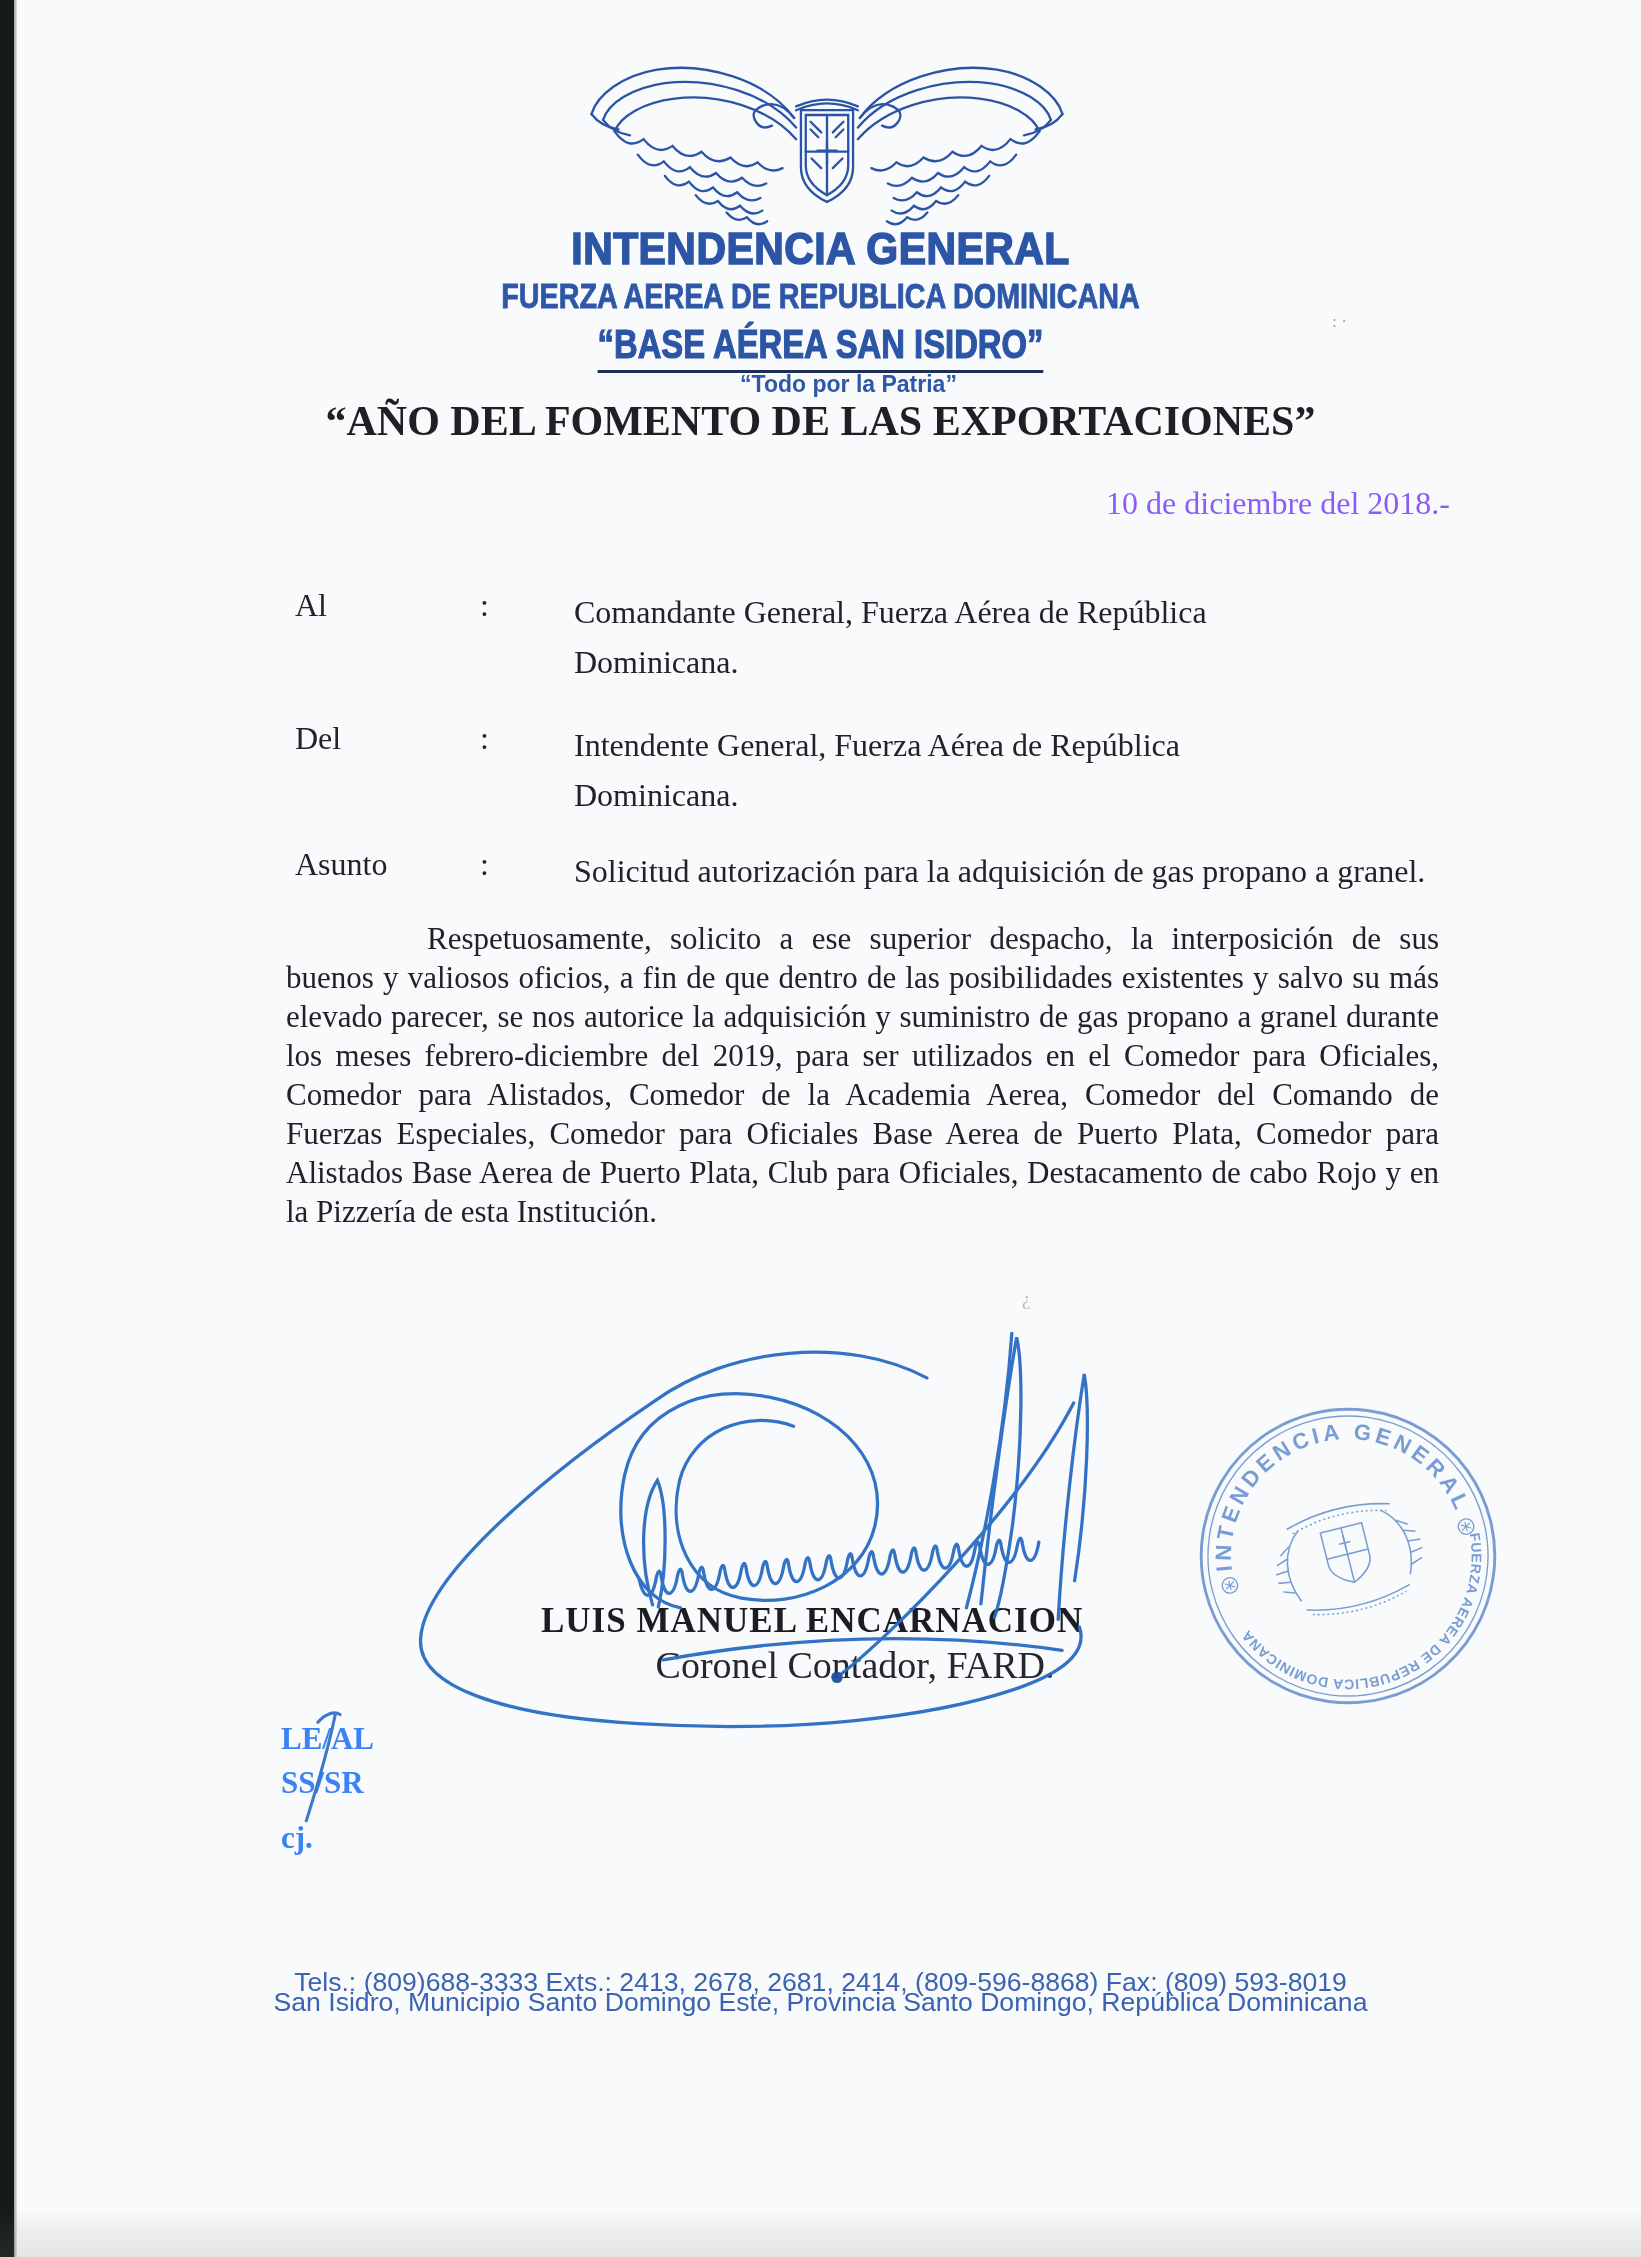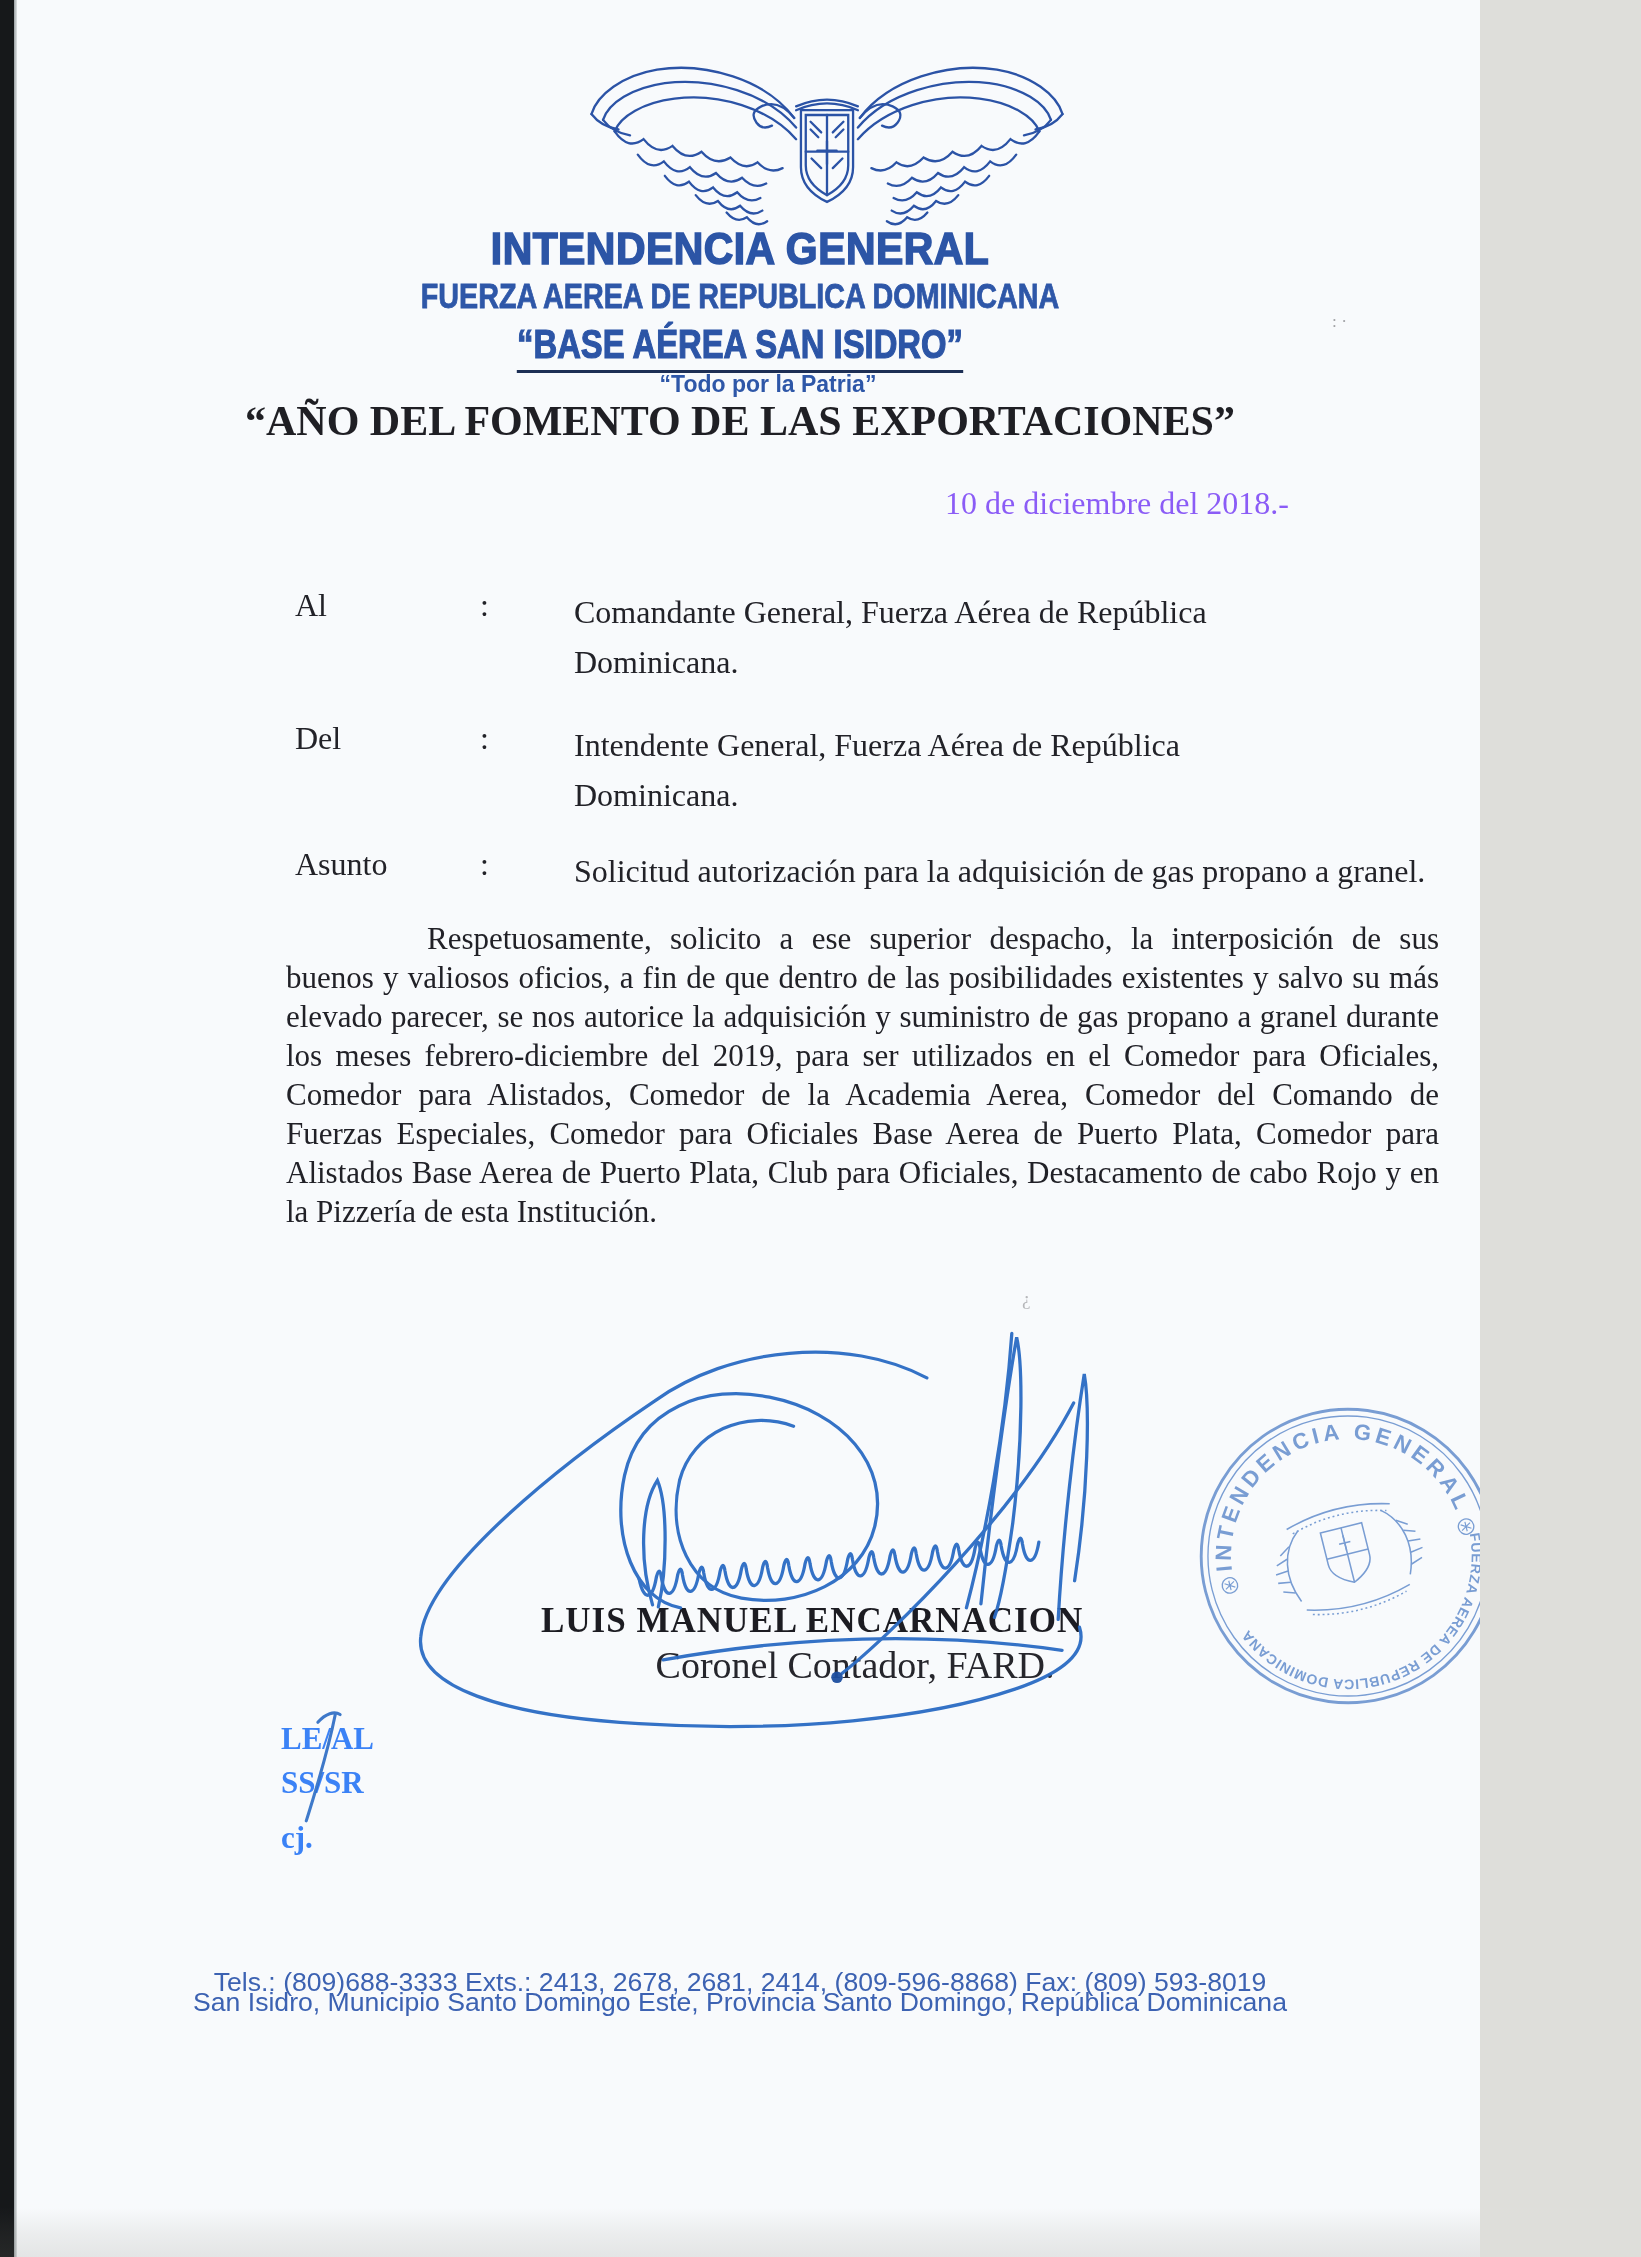--- a/index.html
+++ b/index.html
@@ -1,17 +1,17 @@
 <!DOCTYPE html>
 <html><head>
 <meta charset="utf-8">
 <style>
   html,body{margin:0;padding:0;background:#dededa;}
   .page{
-    position:relative;width:1480px;height:2257px;overflow:hidden;
+    position:relative;width:1641px;height:2257px;overflow:hidden;
     background:linear-gradient(180deg,#f8fafd 0%,#f7f9fc 55%,#f5f6f4 96%,#ececе8 100%);
     background-color:#f8fafc;
     font-family:"Liberation Serif", serif;color:#24242a;
   }
   .scan-bar{position:absolute;left:0;top:0;width:13.5px;height:100%;background:#16181a;}
   .scan-bar-edge{position:absolute;left:13.5px;top:0;width:3.9px;height:100%;background:linear-gradient(90deg,#9aa0a2,#dfe3e5);}
   .scan-bottom{position:absolute;left:0;bottom:0;width:100%;height:50px;
     background:linear-gradient(180deg,rgba(0,0,0,0) 0%,rgba(120,120,110,.10) 55%,rgba(120,120,110,.16) 100%);}
   .hdr{position:absolute;width:100%;text-align:center;font-family:"Liberation Sans",sans-serif;}
   .hdr-title{top:224px;font-size:44px;font-weight:700;color:#2c55a6;-webkit-text-stroke:1.6px #2c55a6;

